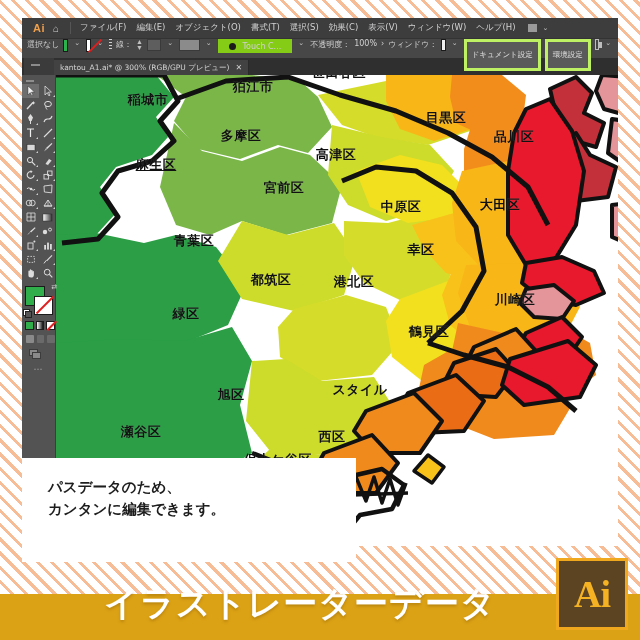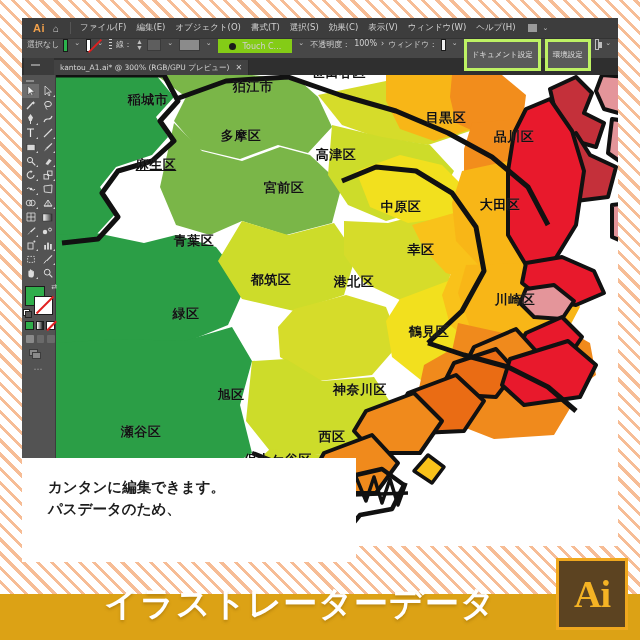--- a/index.html
+++ b/index.html
@@ -535,32 +535,32 @@
           <div class="mlabel" style="left: 345px; top: 132px;">中原区</div>
           <div class="mlabel" style="left: 444px; top: 130px;">大田区</div>
           <div class="mlabel" style="left: 138px; top: 166px;">青葉区</div>
           <div class="mlabel" style="left: 365px; top: 175px;">幸区</div>
           <div class="mlabel" style="left: 215px; top: 205px;">都筑区</div>
           <div class="mlabel" style="left: 298px; top: 207px;">港北区</div>
           <div class="mlabel" style="left: 459px; top: 225px;">川崎区</div>
           <div class="mlabel" style="left: 130px; top: 239px;">緑区</div>
           <div class="mlabel" style="left: 373px; top: 257px;">鶴見区</div>
           <div class="mlabel" style="left: 147px; top: 320px; margin-left: 28px;">旭区</div>
-          <div class="mlabel" style="left: 304px; top: 315px;">神奈川区</div>
+          <div class="mlabel" style="left: 304px; top: 315px;">スタイル</div>
           <div class="mlabel" style="left: 85px; top: 357px;">瀬谷区</div>
           <div class="mlabel" style="left: 276px; top: 362px;">西区</div>
           <div class="mlabel" style="left: 222px; top: 385px;">保土ケ谷区</div>
         </div>
     </div>
   </div>
 </div>
 
 <div id="caption">
+  <p class="cap-big">パスデータのため、</p>
   <p class="cap-big">カンタンに編集できます。</p>
-  <p class="cap-big">パスデータのため、</p>
 </div>
 
 <div id="banner"></div>
 <div id="banner-text">
   <span>イラストレーターデータ</span>
 </div>
 <div id="ai-badge">
   <span>Ai</span>
 </div>
 

